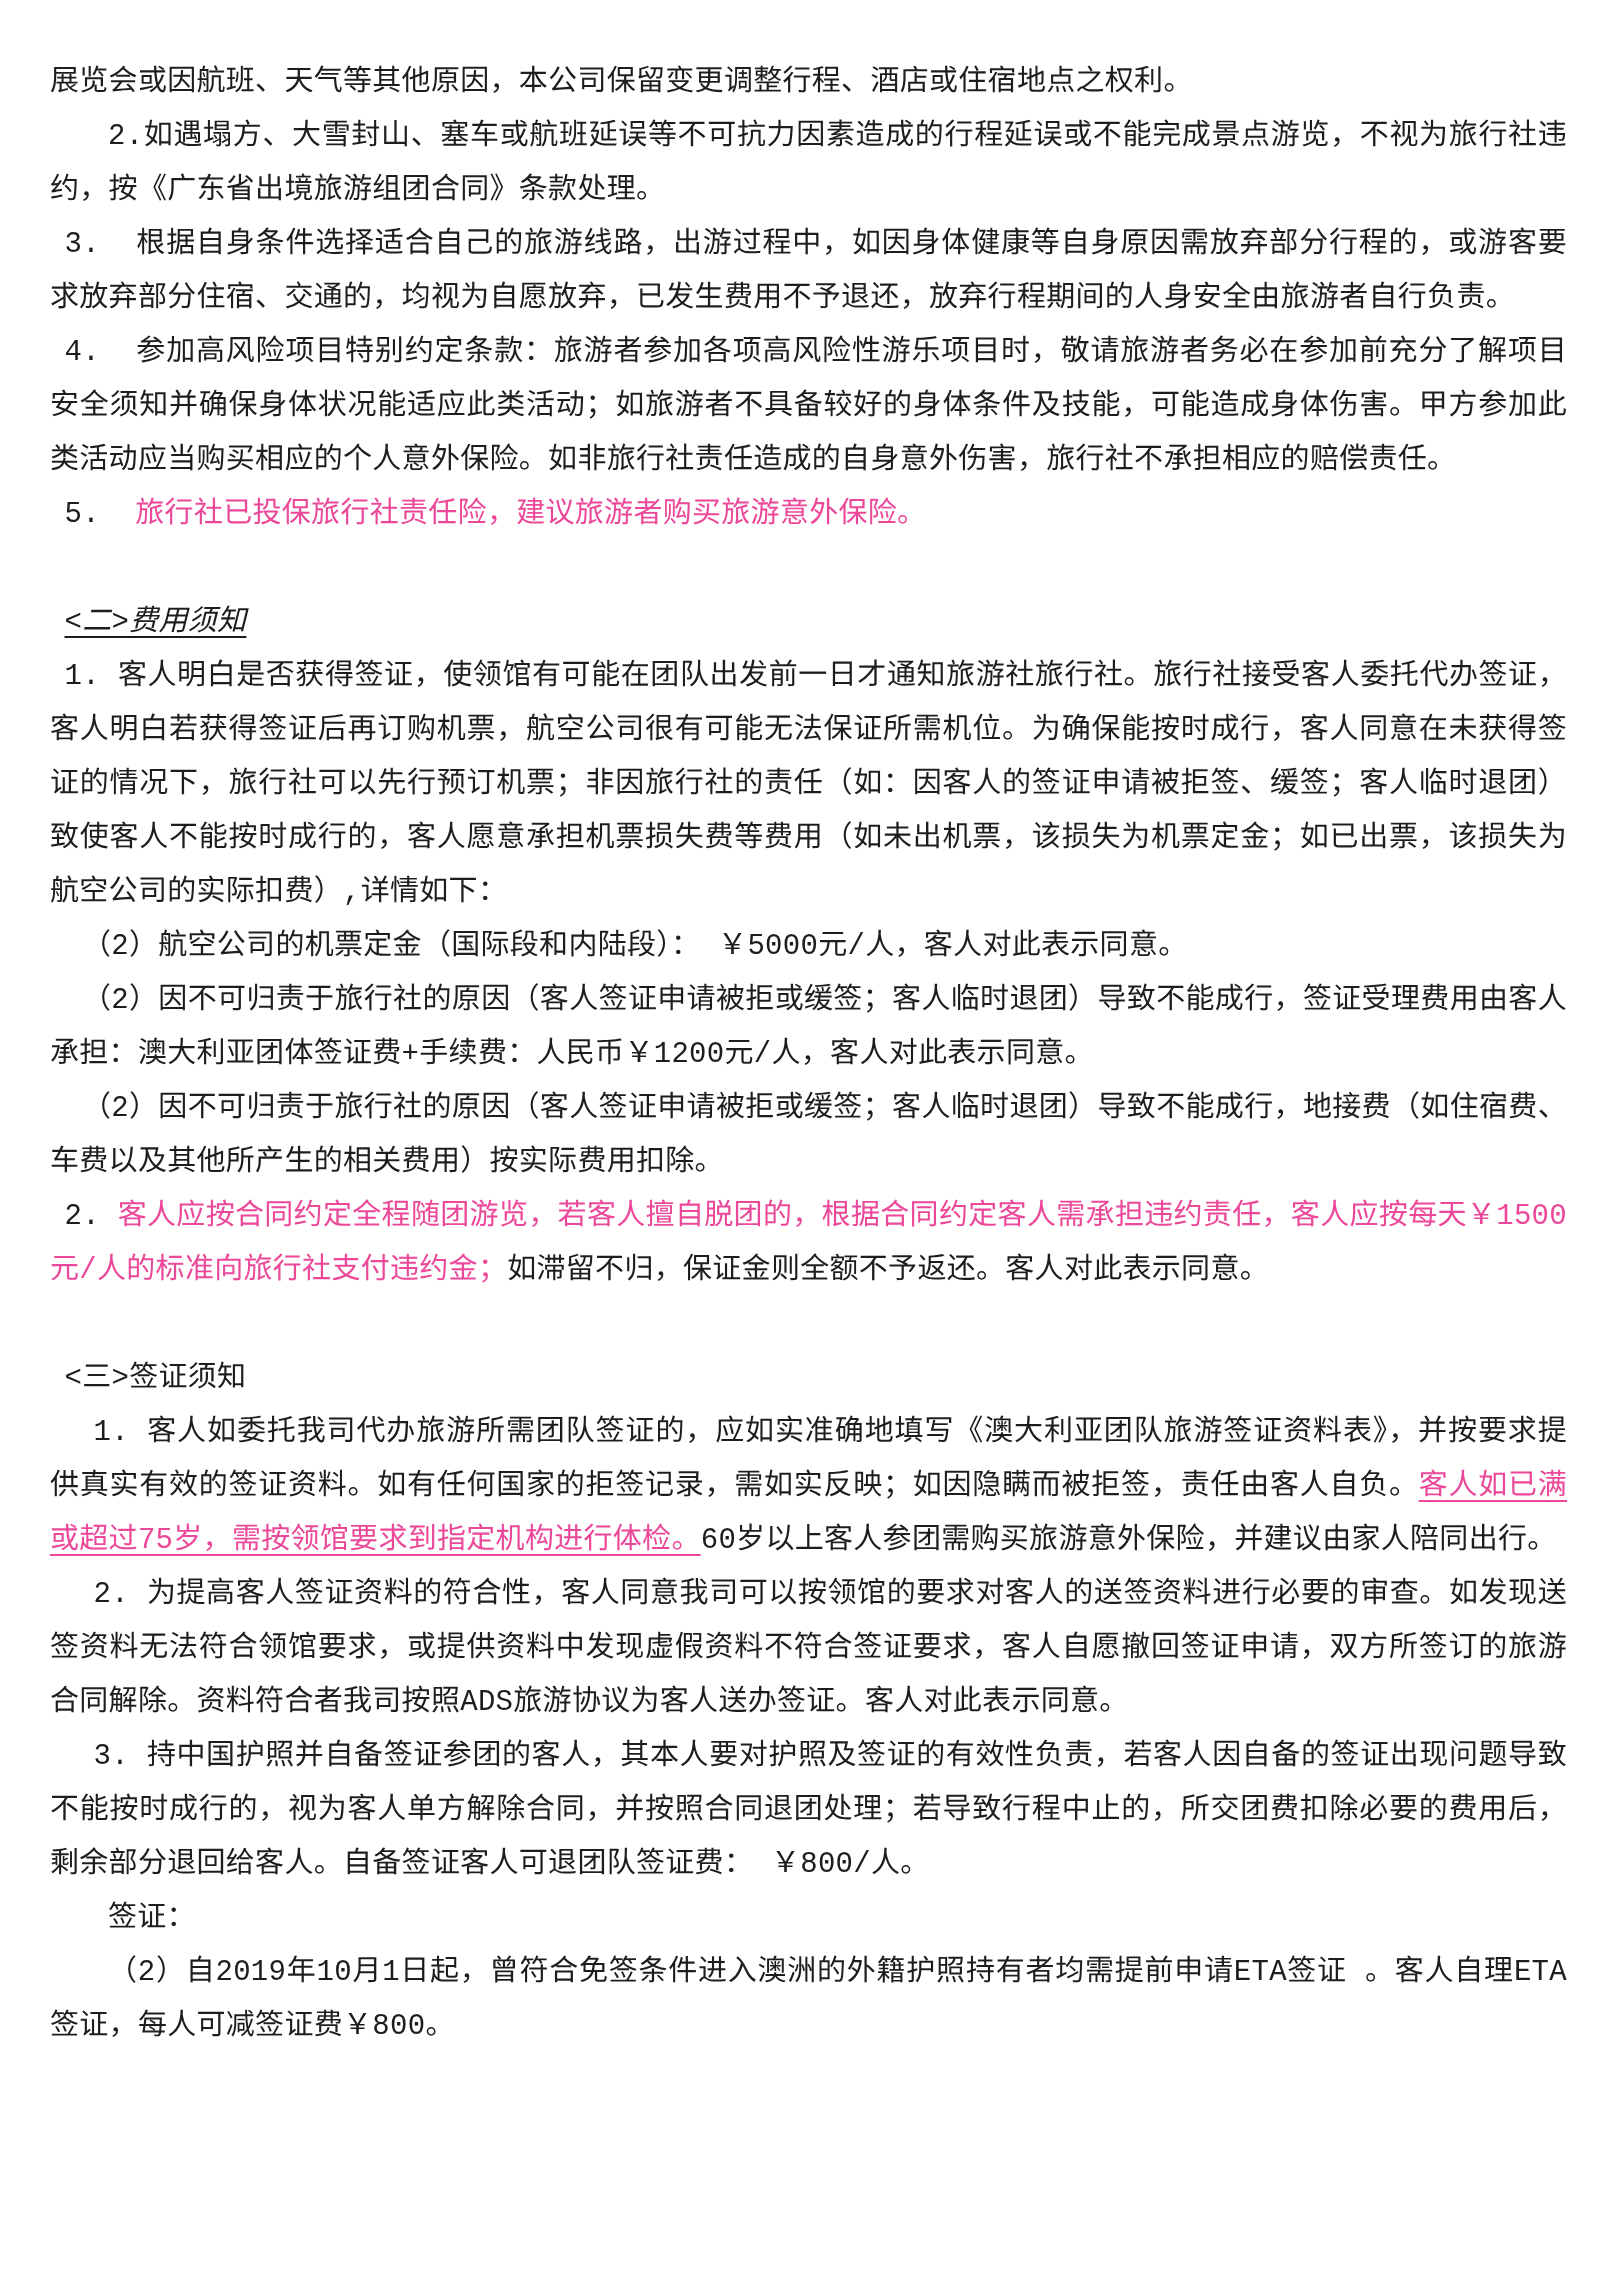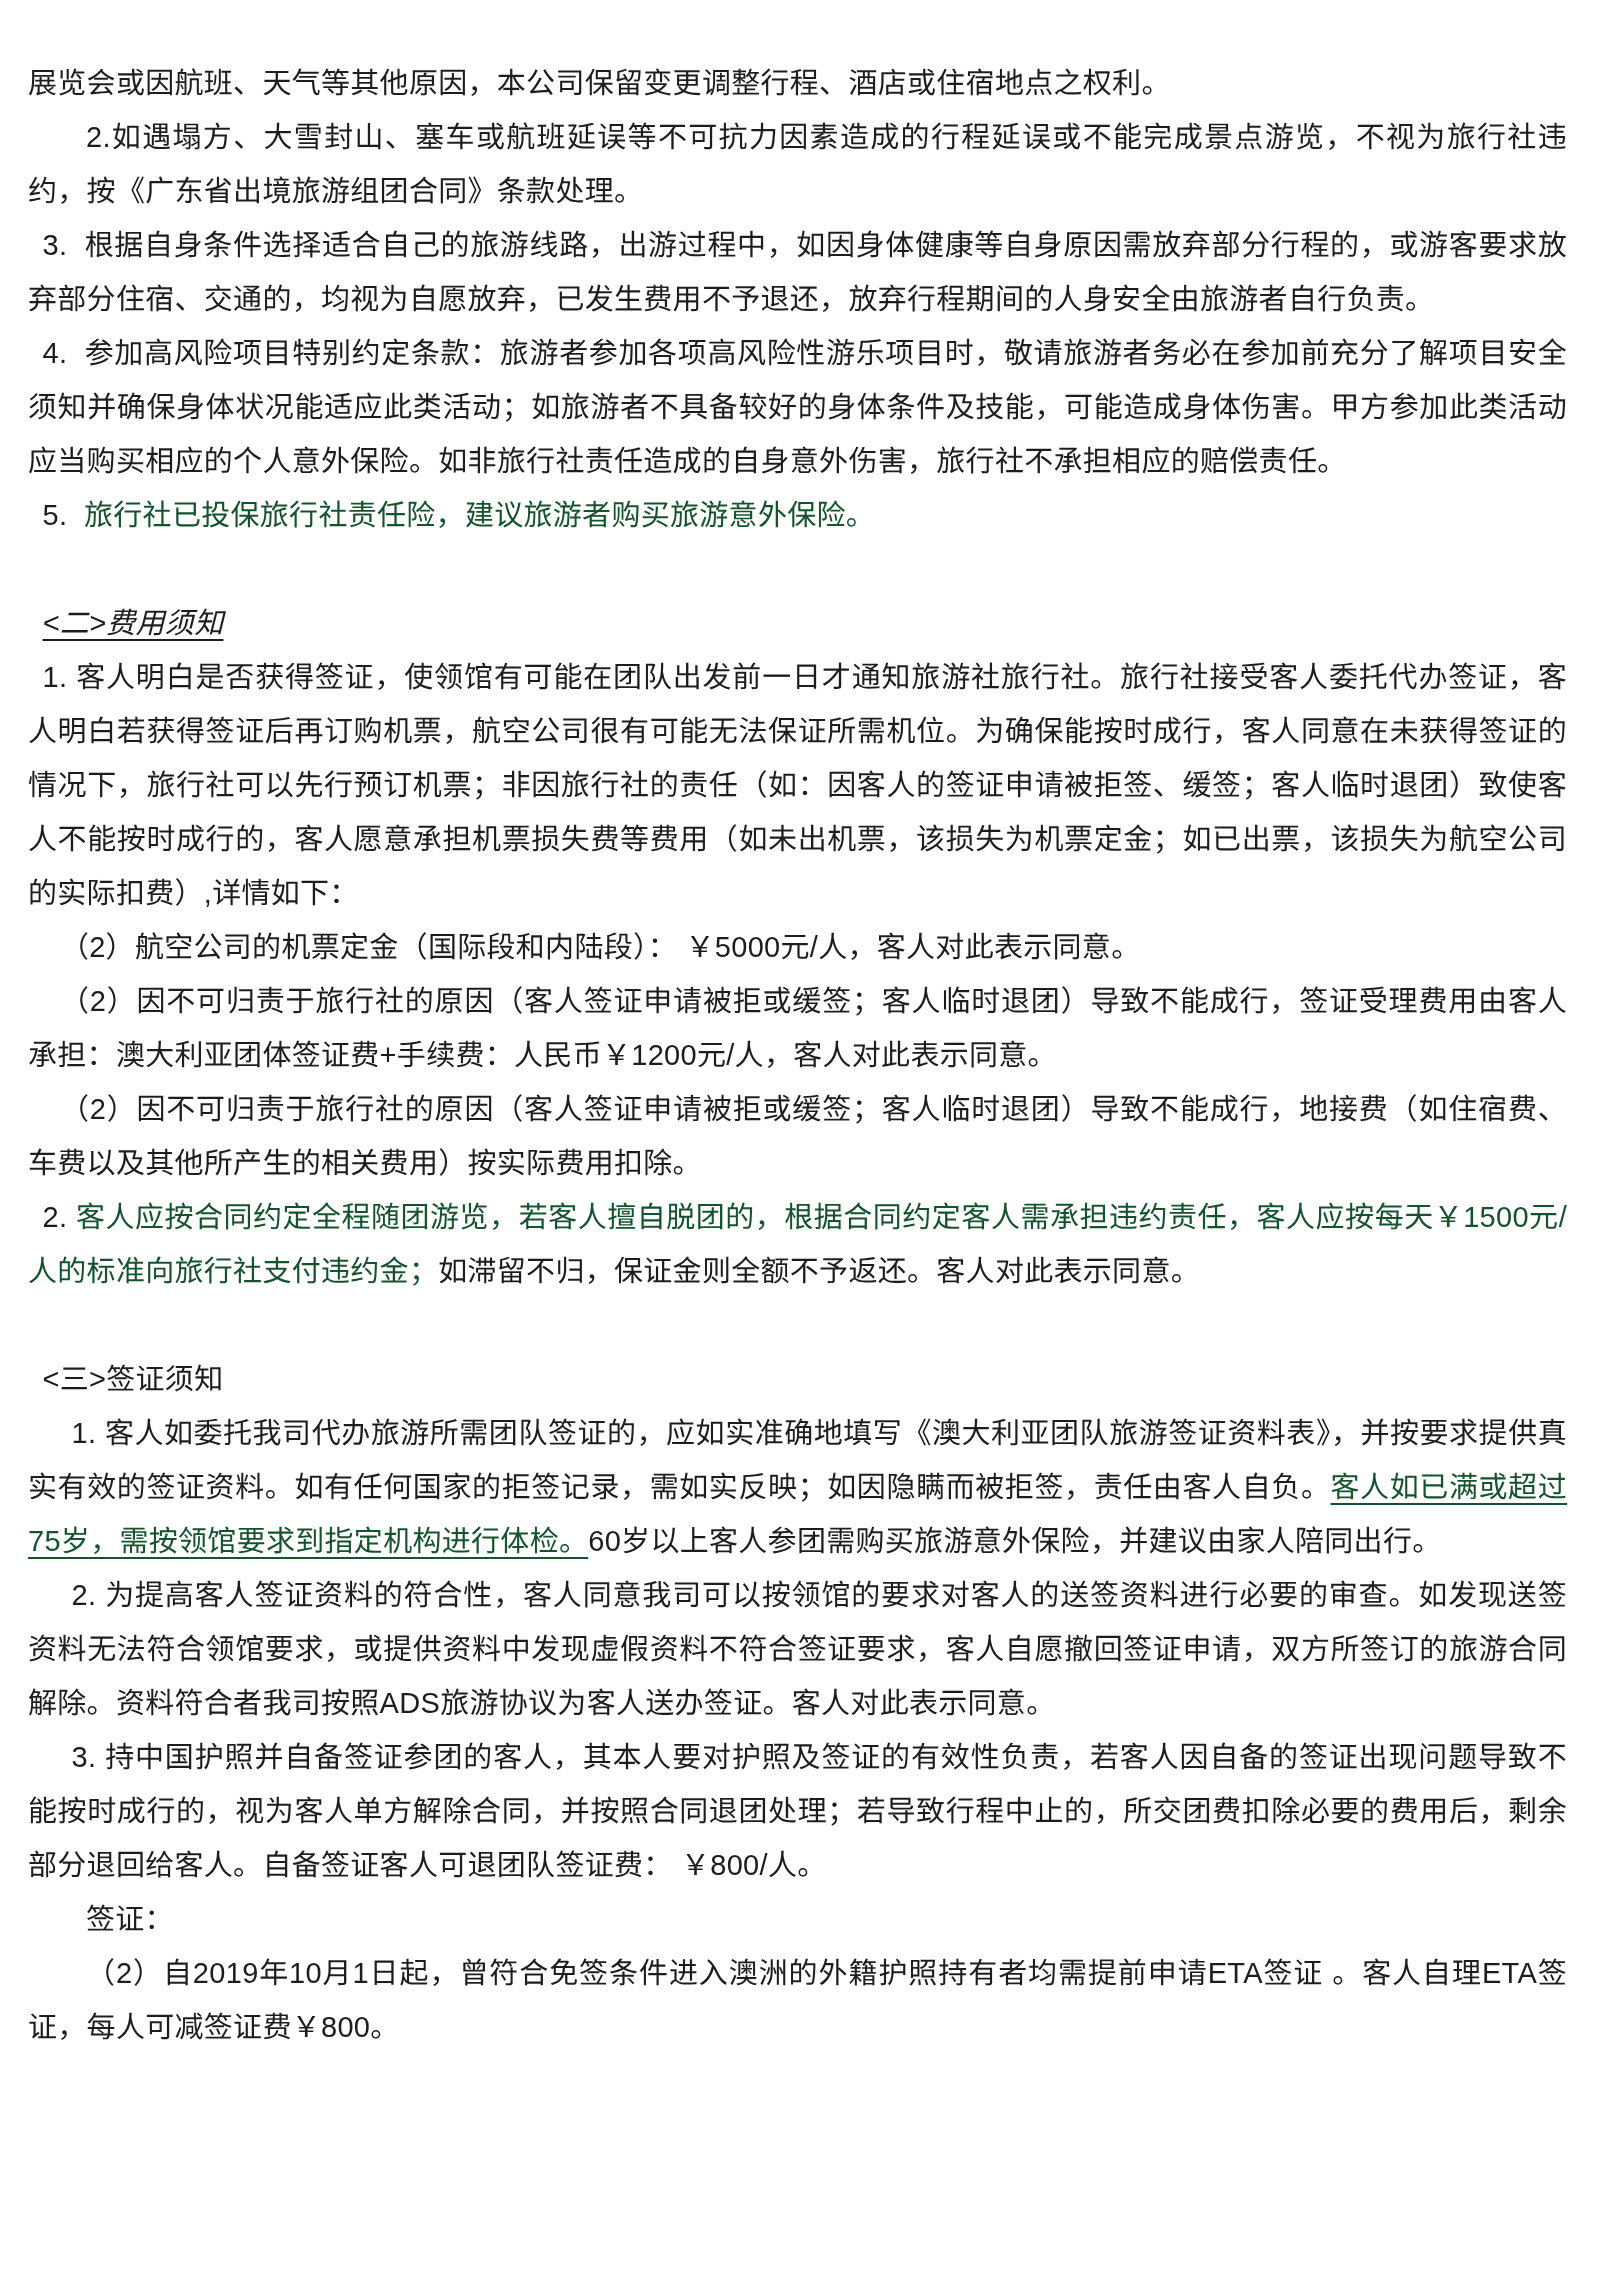--- a/index.html
+++ b/index.html
@@ -5,37 +5,37 @@
   html, body {
     margin: 0;
     padding: 0;
     background: #ffffff;
   }
   .page {
     width: 1623px;
     min-height: 2295px;
     box-sizing: border-box;
     background: #ffffff;
-    padding: 56px 56px 39px 28px;
-    font-family: Liberation Sans, sans-serif;
+    padding: 56px 56px 39px 50px;
+    font-family: Liberation Mono, monospace;
     font-size: 29px;
     line-height: 54px;
     color: #1d1d1f;
     text-align: justify;
     letter-spacing: 0.3px;
     overflow: hidden;
   }
   .para {
     margin: 0;
   }
   .space-before {
     margin-top: 54px;
   }
   .seg-red {
-    color: #14532d;
+    color: #ec4899;
   }
   .seg-underline {
     text-decoration: underline;
     text-decoration-thickness: 2px;
     text-underline-offset: 5.9px;
   }
   .seg-italic {
     font-style: italic;
   }
 </style>

